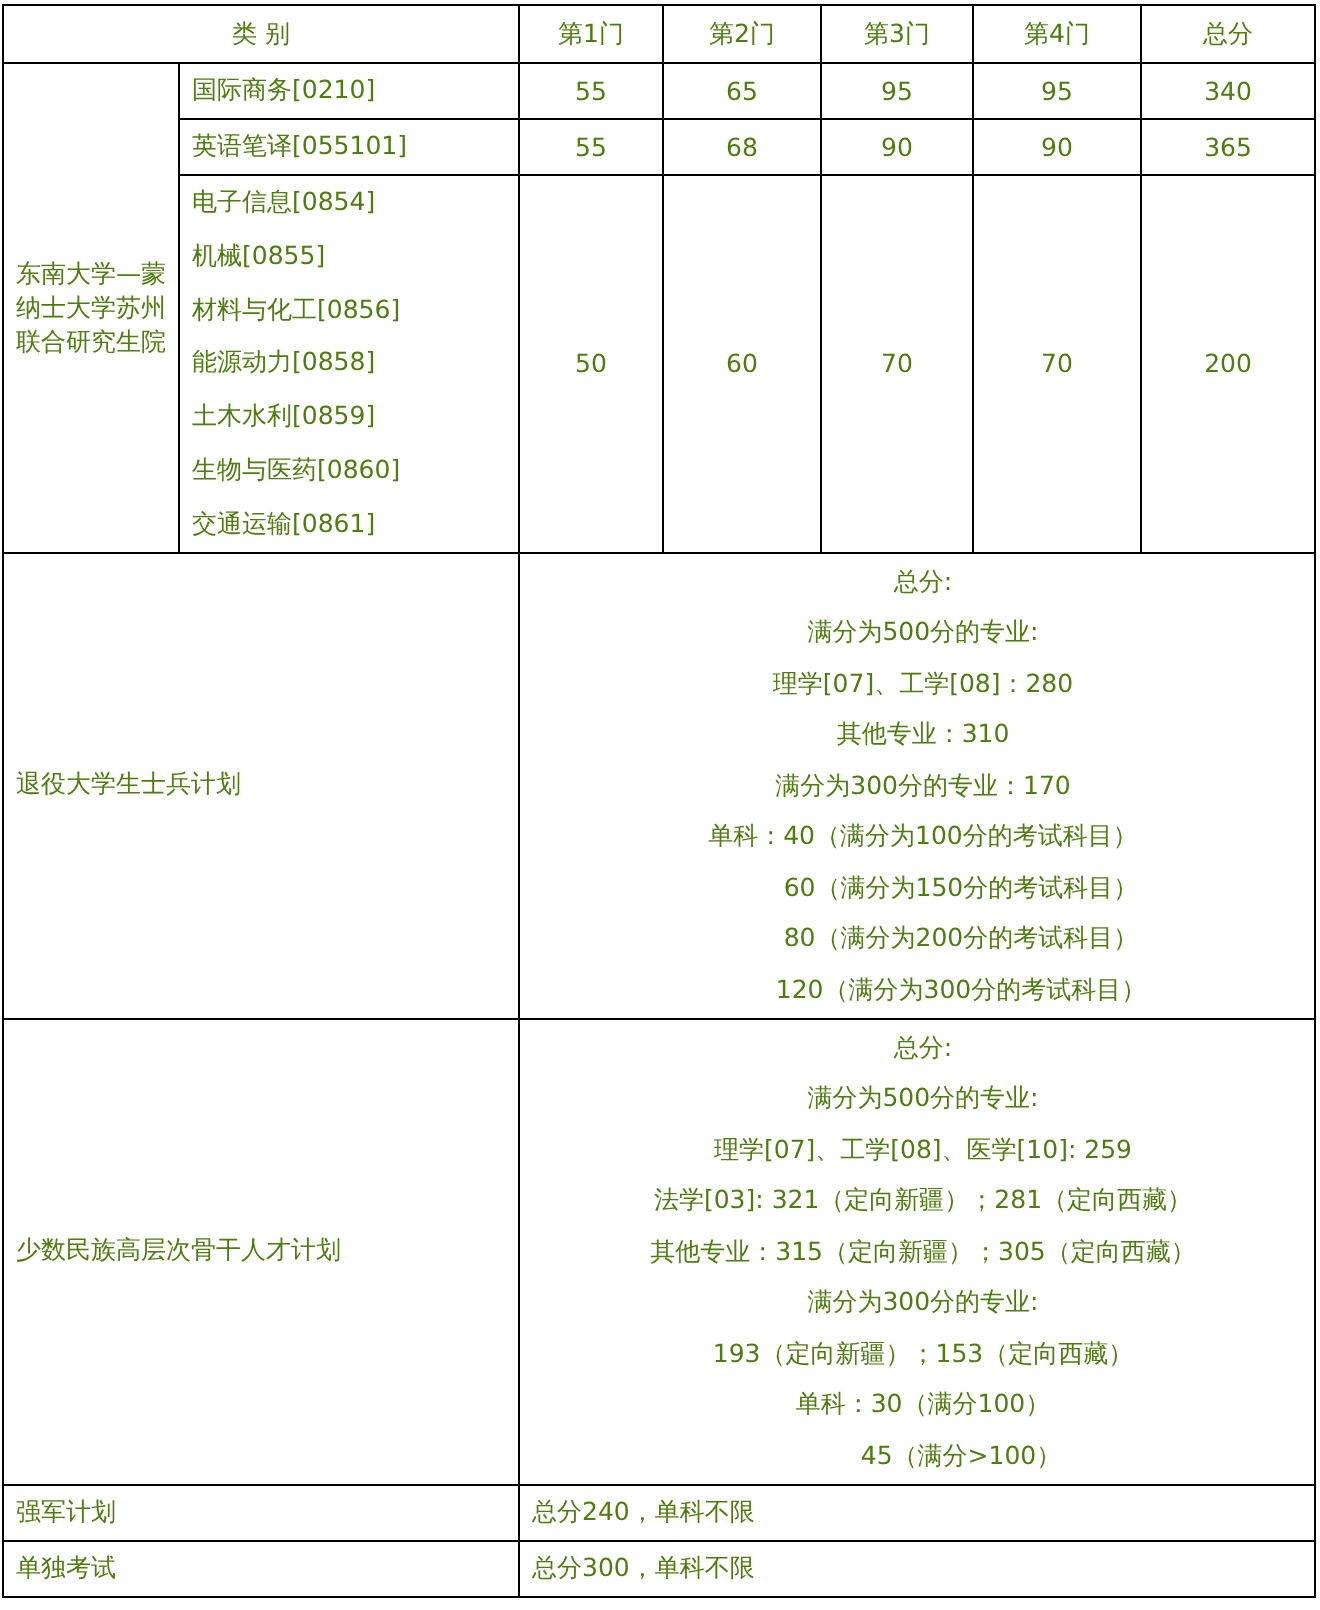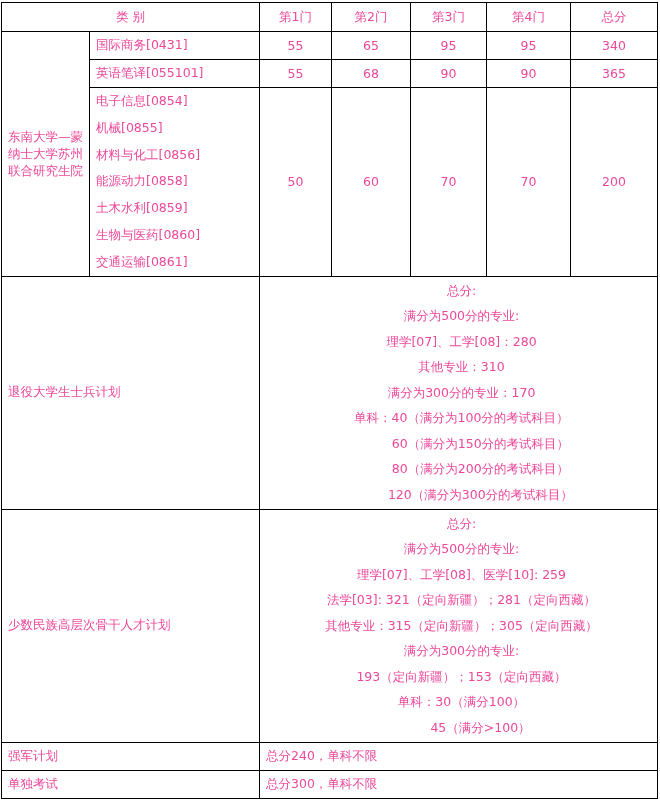--- a/index.html
+++ b/index.html
@@ -1,21 +1,21 @@
 <!DOCTYPE html>
 <html><head>
   <meta charset="utf-8">
   <style>
     html, body { margin: 0; padding: 0; background: #ffffff; }
     body { width: 660px; height: 805px; position: relative; overflow: hidden; }
     table {
       position: absolute; left: 1px; top: 2px;
       border-collapse: collapse;
       font-family: "DejaVu Sans", "Liberation Sans", sans-serif;
-      font-size: 12.5px; color: #ec4899;
+      font-size: 12.5px; color: #4d7c0f;
       table-layout: fixed;
     }
     td, th {
       border: 1.5px solid #000;
       padding: 0;
       font-weight: normal;
       vertical-align: middle;
     }
     th { height: 28px; text-align: center; }
     .num { text-align: center; margin-top: 28px; }
@@ -48,21 +48,21 @@
       <th>第1门</th>
       <th>第2门</th>
       <th>第3门</th>
       <th>第4门</th>
       <th>总分</th>
     </tr>
   </thead>
   <tbody>
     <tr class="r-short">
       <td rowspan="3" class="inst">东南大学—蒙纳士大学苏州联合研究生院</td>
-      <td class="left-pad">国际商务[0431]</td>
+      <td class="left-pad">国际商务[0210]</td>
       <td class="num">55</td>
       <td class="num">65</td>
       <td class="num">95</td>
       <td class="num">95</td>
       <td class="num">340</td>
     </tr>
     <tr class="r-short">
       <td class="left-pad">英语笔译[055101]</td>
       <td class="num">55</td>
       <td class="num">68</td>

